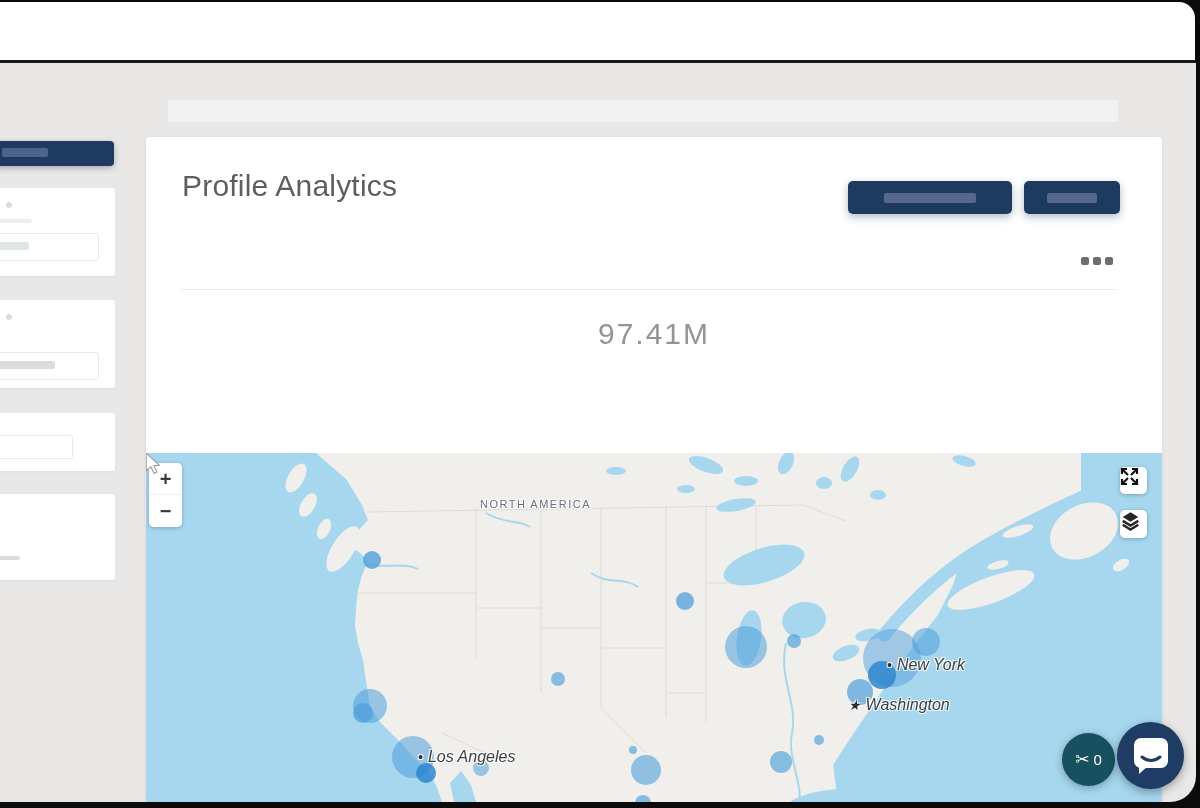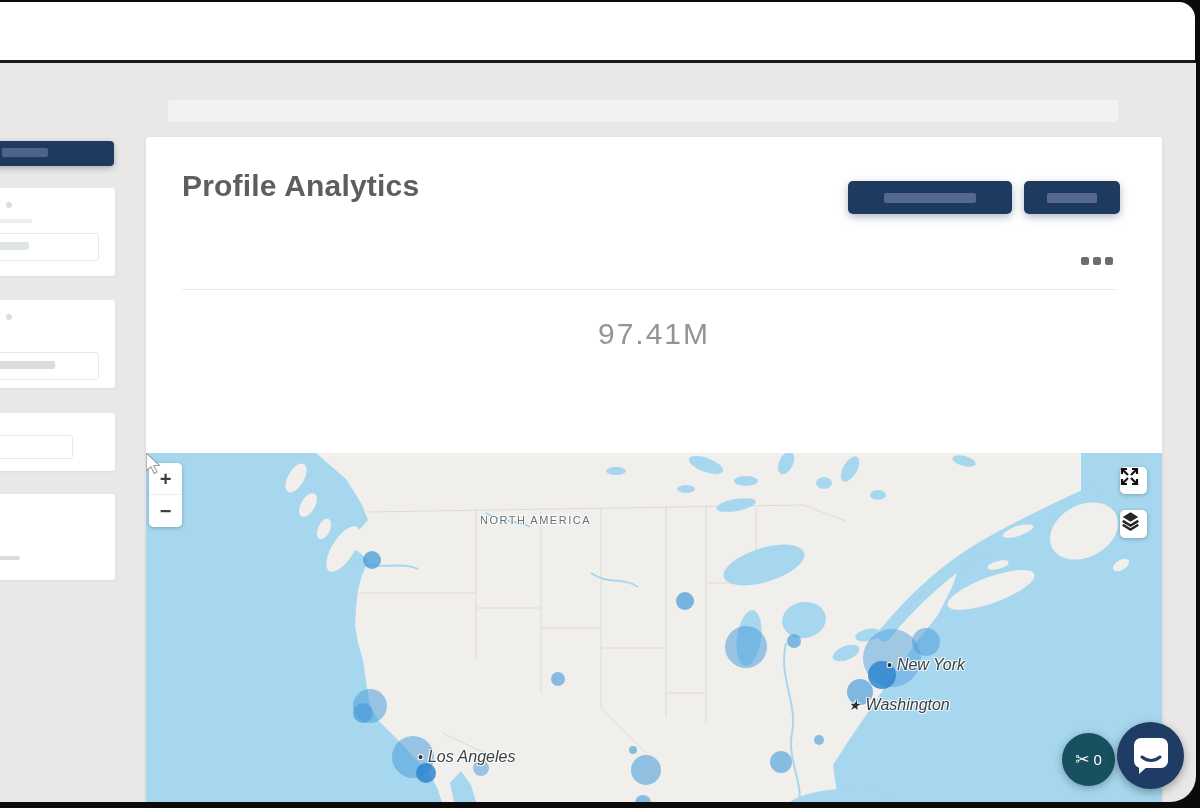--- a/index.html
+++ b/index.html
@@ -33,21 +33,21 @@
   .sc1{top:125px;height:88px;} .sc2{top:237px;height:88px;} .sc3{top:350px;height:58px;} .sc4{top:431px;height:86px;}
   .ph-dot{position:absolute;width:6px;height:6px;border-radius:50%;background:#dcdcdc;}
   .ph-line{position:absolute;height:4px;background:#ededed;border-radius:2px;}
   .ph-input{position:absolute;left:0;right:16px;height:26px;background:#fff;border:1px solid #e8e8e8;border-radius:3px;}
   .ph-input .fill{position:absolute;left:6px;top:8px;height:8px;border-radius:2px;}
   
   .card{
     left:146px;top:74px;width:1016px;height:665px;background:#fff;
     border-radius:3px;box-shadow:0 1px 5px rgba(0,0,0,.07);
   }
-  .page-title{left:36px;top:32px;font-size:30px;font-weight:bold;color:#605d5d;letter-spacing:.2px;}
+  .page-title{left:36px;top:32px;font-size:30px;font-weight:normal;color:#605d5d;letter-spacing:.2px;}
   .navy-btn{
     background:#1e3a5f;border:none;border-radius:5px;height:33px;top:44px;
     box-shadow:0 3px 9px rgba(30,58,95,.35);cursor:pointer;position:absolute;
     display:flex;align-items:center;justify-content:center;
   }
   .nb1{left:702px;width:164px;} .nb2{left:878px;width:96px;}
   .navy-btn .bar{height:10px;background:#56688e;border-radius:2px;display:block;}
   .nb1 .bar{width:92px;} .nb2 .bar{width:50px;}
   .dots{right:49px;top:120px;display:flex;gap:4px;cursor:pointer;}
   .dots i{width:8px;height:8px;border-radius:2px;background:#6e6e6e;display:block;}
@@ -241,21 +241,21 @@
             <circle cx="280" cy="320" r="10" fill="#2e86cf" fill-opacity="0.85"></circle>
             <circle cx="335" cy="315" r="8" fill="#4f9fdb" fill-opacity="0.55"></circle>
             <circle cx="500" cy="317" r="15" fill="#4f9fdb" fill-opacity="0.6"></circle>
             <circle cx="487" cy="297" r="4" fill="#4f9fdb" fill-opacity="0.65"></circle>
             <circle cx="497" cy="350" r="8" fill="#4f9fdb" fill-opacity="0.65"></circle>
             <circle cx="673" cy="287" r="5" fill="#4f9fdb" fill-opacity="0.65"></circle>
             <circle cx="635" cy="309" r="11" fill="#4f9fdb" fill-opacity="0.65"></circle>
           </g>
       </svg>
 
-      <div class="maplabel lbl-na" style="left:334px;top:45px;margin-top:16px;">NORTH AMERICA</div>
+      <div class="maplabel lbl-na" style="left:334px;top:45px;">NORTH AMERICA</div>
 
       <div id="city-labels">
           <div class="city" style="left: 741px; top: 203px;"><span class="mk">•</span><span>New York</span></div>
           <div class="city" style="left: 702px; top: 243px; text-align: right;"><span class="mk">★</span><span>Washington</span></div>
           <div class="city" style="left: 272px; top: 295px;"><span class="mk">•</span><span>Los Angeles</span></div>
         </div>
 
       <div class="abs zoomctl">
         <button>+</button>
         <button>−</button>

